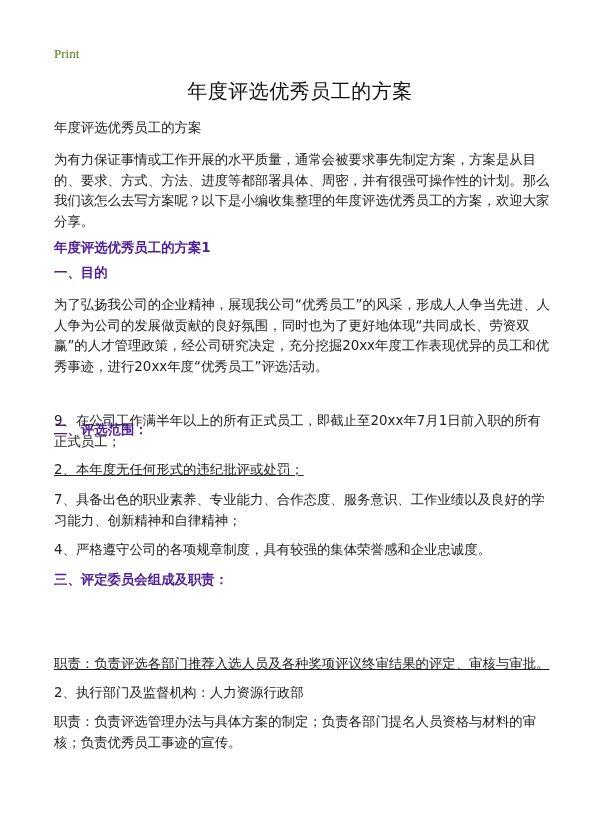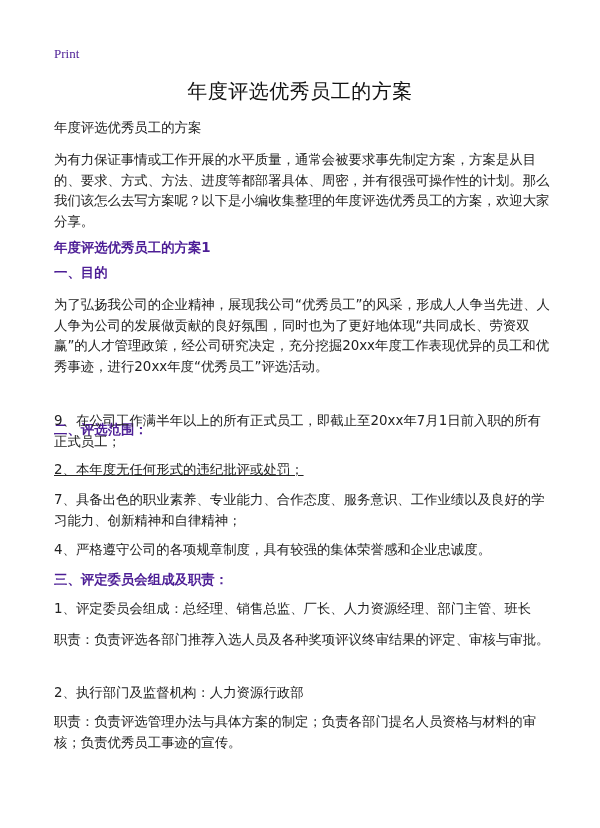--- a/index.html
+++ b/index.html
@@ -1,20 +1,20 @@
 <!DOCTYPE html>
 <html><head>
 <meta charset="utf-8">
 <style>
   html, body { margin: 0; padding: 0; background: #ffffff; }
   body { width: 600px; height: 828px; overflow: hidden; position: relative;
          font-family: "DejaVu Sans", "Liberation Sans", sans-serif; color: #111; }
   .page { position: absolute; left: 0; top: 0; width: 600px; height: 828px; }
   .print { position: absolute; left: 54px; top: 46px; font-family: "Liberation Serif", serif;
-           font-size: 13px; color: #4c1d95; }
+           font-size: 13px; color: #4d7c0f; }
   .title { position: absolute; left: 0; width: 600px; top: 78px; text-align: center;
            font-size: 20px; color: #111; letter-spacing: 0.5px; }
   .block { position: absolute; left: 54px; width: 500px; font-size: 13.4px; line-height: 20.5px;
            color: #222; }
   .bold { font-weight: bold; color: #4c1d95; }
 </style>
 </head>
 <body>
 
 <div class="page">
@@ -28,17 +28,16 @@
   <div class="block bold" style="top:263px;">一、目的</div>
   <div class="block" style="top:295px;">为了弘扬我公司的企业精神，展现我公司“优秀员工”的风采，形成人人争当先进、人人争为公司的发展做贡献的良好氛围，同时也为了更好地体现“共同成长、劳资双赢”的人才管理政策，经公司研究决定，充分挖掘20xx年度工作表现优异的员工和优秀事迹，进行20xx年度“优秀员工”评选活动。</div>
 
   <div class="block bold" style="top:384px;margin-top:36px;">二、评选范围：</div>
   <div class="block" style="top:411px;">9、在公司工作满半年以上的所有正式员工，即截止至20xx年7月1日前入职的所有正式员工；</div>
   <div class="block" style="top:460px;text-decoration:underline;">2、本年度无任何形式的违纪批评或处罚；</div>
   <div class="block" style="top:490px;">7、具备出色的职业素养、专业能力、合作态度、服务意识、工作业绩以及良好的学习能力、创新精神和自律精神；</div>
   <div class="block" style="top:540px;">4、严格遵守公司的各项规章制度，具有较强的集体荣誉感和企业忠诚度。</div>
 
   <div class="block bold" style="top:570px;">三、评定委员会组成及职责：</div>
-  <div class="block" style="top:599px;">1、评定委员会组成：总经理、销售总监、厂长、人力资源经理、部门主管、班长</div>
-  <div class="block" style="top:630px;">职责：负责评选各部门推荐入选人员及各种奖项评议终审结果的评定、审核与审批。</div>
+  <div class="block" style="top:654px;text-decoration:underline;">职责：负责评选各部门推荐入选人员及各种奖项评议终审结果的评定、审核与审批。</div>
   <div class="block" style="top:683px;">2、执行部门及监督机构：人力资源行政部</div>
   <div class="block" style="top:712px;">职责：负责评选管理办法与具体方案的制定；负责各部门提名人员资格与材料的审核；负责优秀员工事迹的宣传。</div>
 </div>
 
 </body></html>

